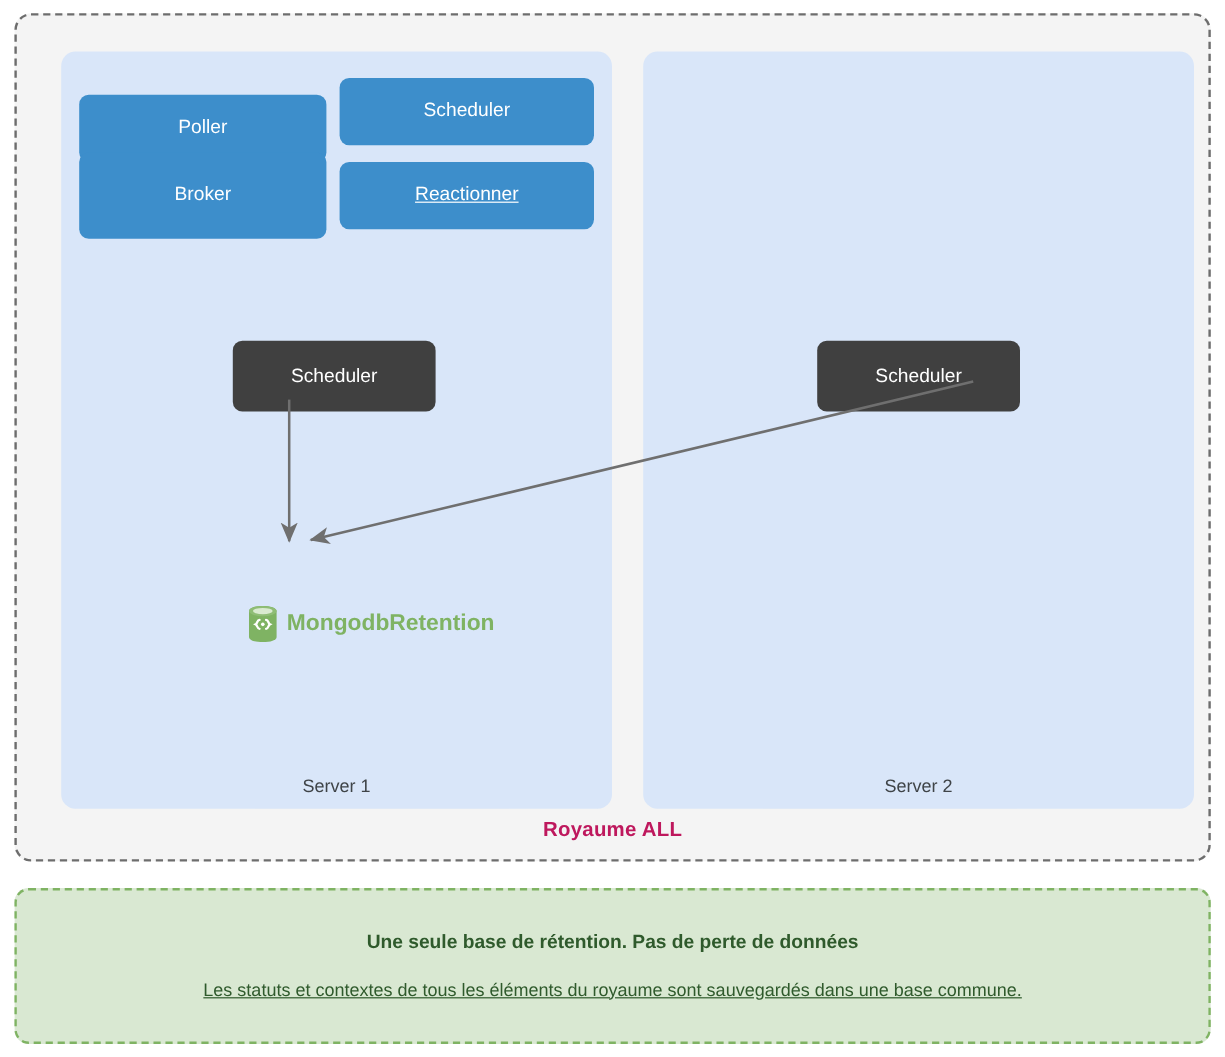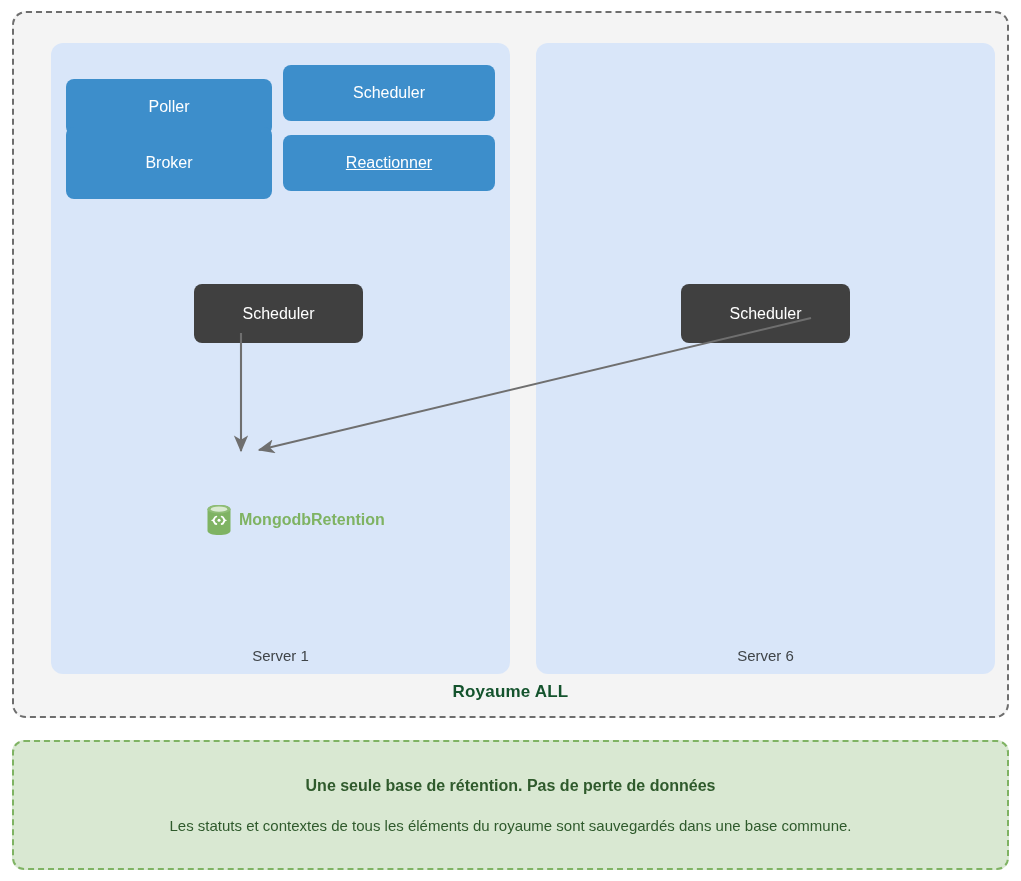--- a/index.html
+++ b/index.html
@@ -34,21 +34,21 @@
     border-radius: 14px;
   }
   .realm-label {
     position: absolute;
     left: 0;
     bottom: 14px;
     width: 100%;
     text-align: center;
     font-size: 17px;
     font-weight: bold;
-    color: #14532d;
+    color: #be185d;
     letter-spacing: 0.2px;
   }
 
   
   .server-panel {
     position: absolute;
     background: #d9e6f9;
     border-radius: 12px;
   }
   #server-1 {
@@ -112,21 +112,21 @@
     display: flex;
     align-items: center;
     gap: 7px;
   }
   .db-icon {
     width: 26px;
     height: 32px;
     display: block;
   }
   .db-label {
-    font-size: 16px;
+    font-size: 19px;
     font-weight: bold;
     color: #7fb363;
     white-space: nowrap;
   }
 
   
   #edges {
     position: absolute;
     left: 0;
     top: 0;
@@ -155,20 +155,21 @@
   .note-title {
     font-size: 16px;
     font-weight: bold;
     color: #2f5a2c;
     text-align: center;
   }
   .note-body {
     font-size: 15px;
     color: #2f5a2c;
     text-align: center;
+    text-decoration: underline;
   }
 </style>
 </head>
 <body>
 
 <div id="canvas">
 
   <div class="realm-box">
 
     <div class="server-panel" id="server-1">
@@ -209,21 +210,21 @@
       </div>
 
       <div class="server-label">Server 1</div>
     </div>
 
     <div class="server-panel" id="server-2">
       <div class="node green" id="node-scheduler-2">
         <span>Scheduler</span>
       </div>
 
-      <div class="server-label">Server 6</div>
+      <div class="server-label">Server 2</div>
     </div>
 
     <svg id="edges" viewBox="0 0 997 707" xmlns="http://www.w3.org/2000/svg">
       <defs>
         <marker id="arrowhead" markerWidth="9" markerHeight="9" refX="7.4" refY="3.4" orient="auto" markerUnits="strokeWidth">
           <path d="M0,0 L8,3.4 L0,6.8 L2.1,3.4 Z" fill="#6f6f6f"></path>
         </marker>
       </defs>
 
       <line x1="227" y1="320" x2="227" y2="438" stroke="#6f6f6f" stroke-width="2.1" marker-end="url(#arrowhead)"></line>

